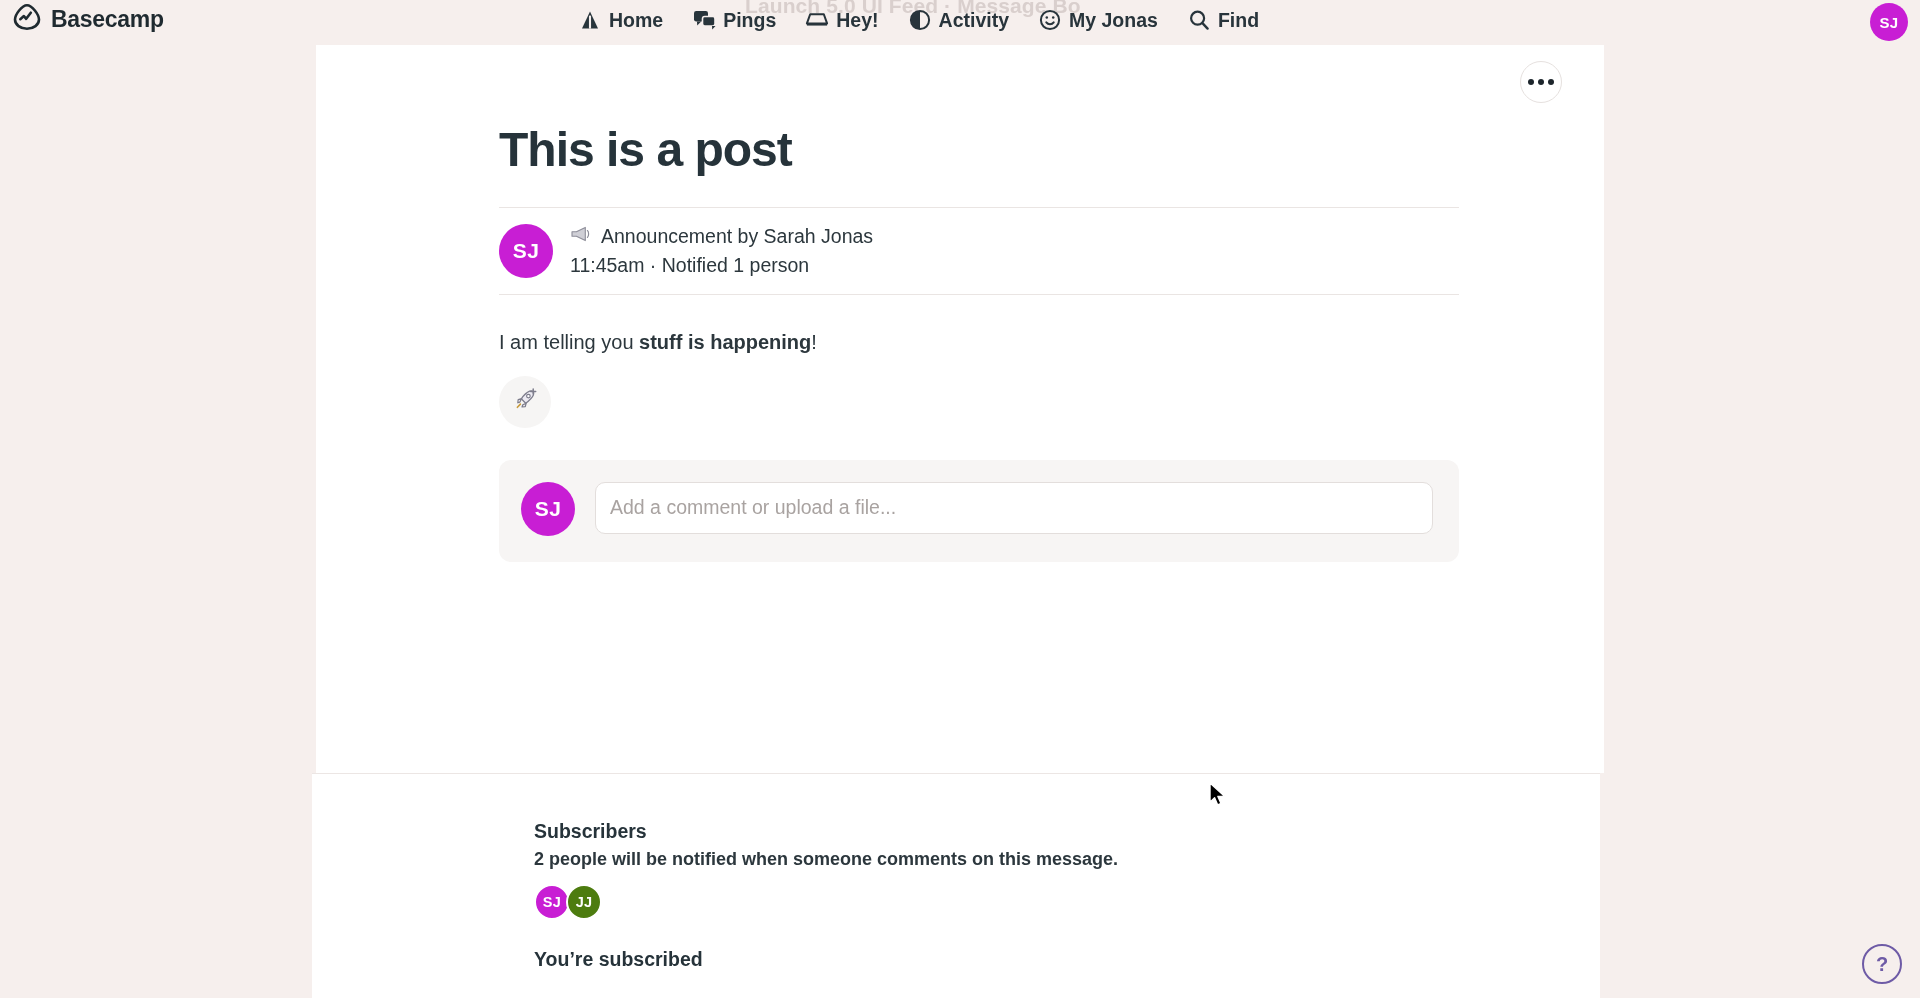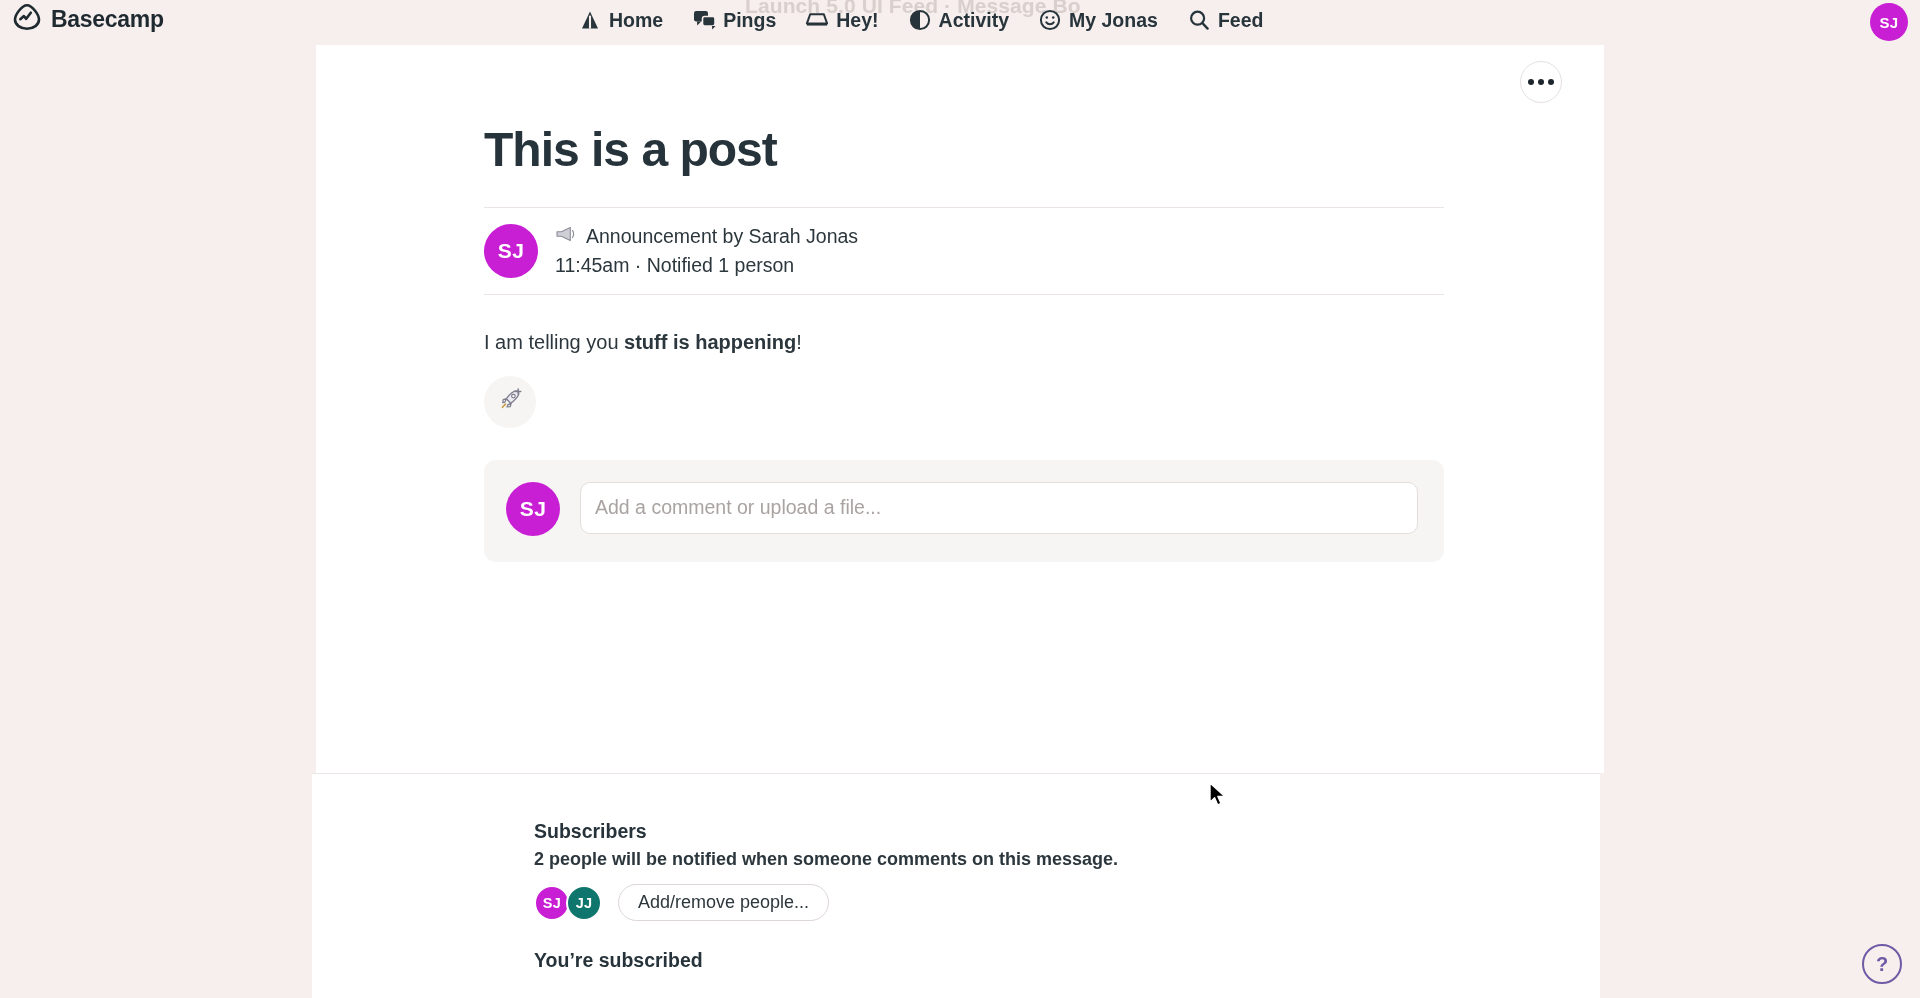--- a/index.html
+++ b/index.html
@@ -72,21 +72,21 @@
 
   .more-btn {
     position: absolute; right: 42px; top: 16px;
     width: 42px; height: 42px; border-radius: 50%;
     border: 1px solid #e6e1df; background: #fff;
     display: flex; align-items: center; justify-content: center; gap: 4px;
     cursor: pointer;
   }
   .more-btn i { width: 6px; height: 6px; border-radius: 50%; background: #1d262c; display:block; }
 
-  .inner { position: absolute; left: 168px; top: 0; width: 960px; }
+  .inner { position: absolute; left: 183px; top: 0; width: 960px; }
 
   .post-title {
     margin-top: 80px;
     font-size: 48px; font-weight: 700; color: #26333a; letter-spacing: -1px;
     line-height: 1.05;
   }
 
   .meta {
     margin-top: 32px;
     border-top: 1px solid #eae5e3;
@@ -146,21 +146,21 @@
   .sub-title { margin-top: 46px; font-size: 19.5px; font-weight: 700; color: #26333a; }
   .sub-desc  { margin-top: 6px; font-size: 18px; color: #2c373d; font-weight: bold; }
   .sub-row   { margin-top: 14px; display: flex; align-items: center; }
   .avatar-sm {
     width: 36px; height: 36px; border-radius: 50%;
     display: flex; align-items: center; justify-content: center;
     color: #fff; font-size: 14.5px; font-weight: 700; letter-spacing: .3px;
     border: 2px solid #fff;
   }
   .avatar-sm.a1 { background: #c81ed4; }
-  .avatar-sm.a2 { background: #0f766e; margin-left: -4px; }
+  .avatar-sm.a2 { background: #4d7c0f; margin-left: -4px; }
   .pill-btn {
     margin-left: 16px; height: 37px;
     padding: 0 19px; border-radius: 19px;
     border: 1px solid #dcd6d4; background: #fff;
     display: flex; align-items: center;
     font-size: 18px; color: #2c373d; cursor: pointer;
     font-family: inherit;
   }
   .sub-state { margin-top: 28px; font-size: 19.5px; font-weight: 700; color: #26333a; }
 
@@ -249,21 +249,21 @@
       <span>My Jonas</span>
     </a>
 
     <a class="nav-item">
       <span class="ico">
         <svg width="22" height="22" viewBox="0 0 22 22">
           <circle cx="9.6" cy="9.2" r="6.5" fill="none" stroke="#28343b" stroke-width="2.2"></circle>
           <path d="M14.4 14.2l5.2 5.4" stroke="#28343b" stroke-width="2.4" stroke-linecap="round"></path>
         </svg>
       </span>
-      <span>Feed</span>
+      <span>Find</span>
     </a>
 
   </nav>
 
   <div class="topbar-avatar">SJ</div>
 </div>
 
 <div class="card">
 
   <div class="more-btn">
@@ -318,21 +318,20 @@
   </div>
 </div>
 
 <div class="card-lower">
   <div class="sub-inner">
     <div class="sub-title">Subscribers</div>
     <div class="sub-desc">2 people will be notified when someone comments on this message.</div>
     <div class="sub-row">
       <div class="avatar-sm a1">SJ</div>
       <div class="avatar-sm a2">JJ</div>
-      <button class="pill-btn">Add/remove people...</button>
     </div>
     <div class="sub-state">You’re subscribed</div>
   </div>
 </div>
 
 <div class="help-btn">?</div>
 
 <div class="cursor">
   <svg width="20" height="28" viewBox="0 0 20 28">
     <path d="M1 1l0 19.2 4.6-4.4 3.1 7.2 3.3-1.5-3.1-7.1 6.4-.3z" fill="#000" stroke="#fff" stroke-width="1.4" stroke-linejoin="round"></path>

